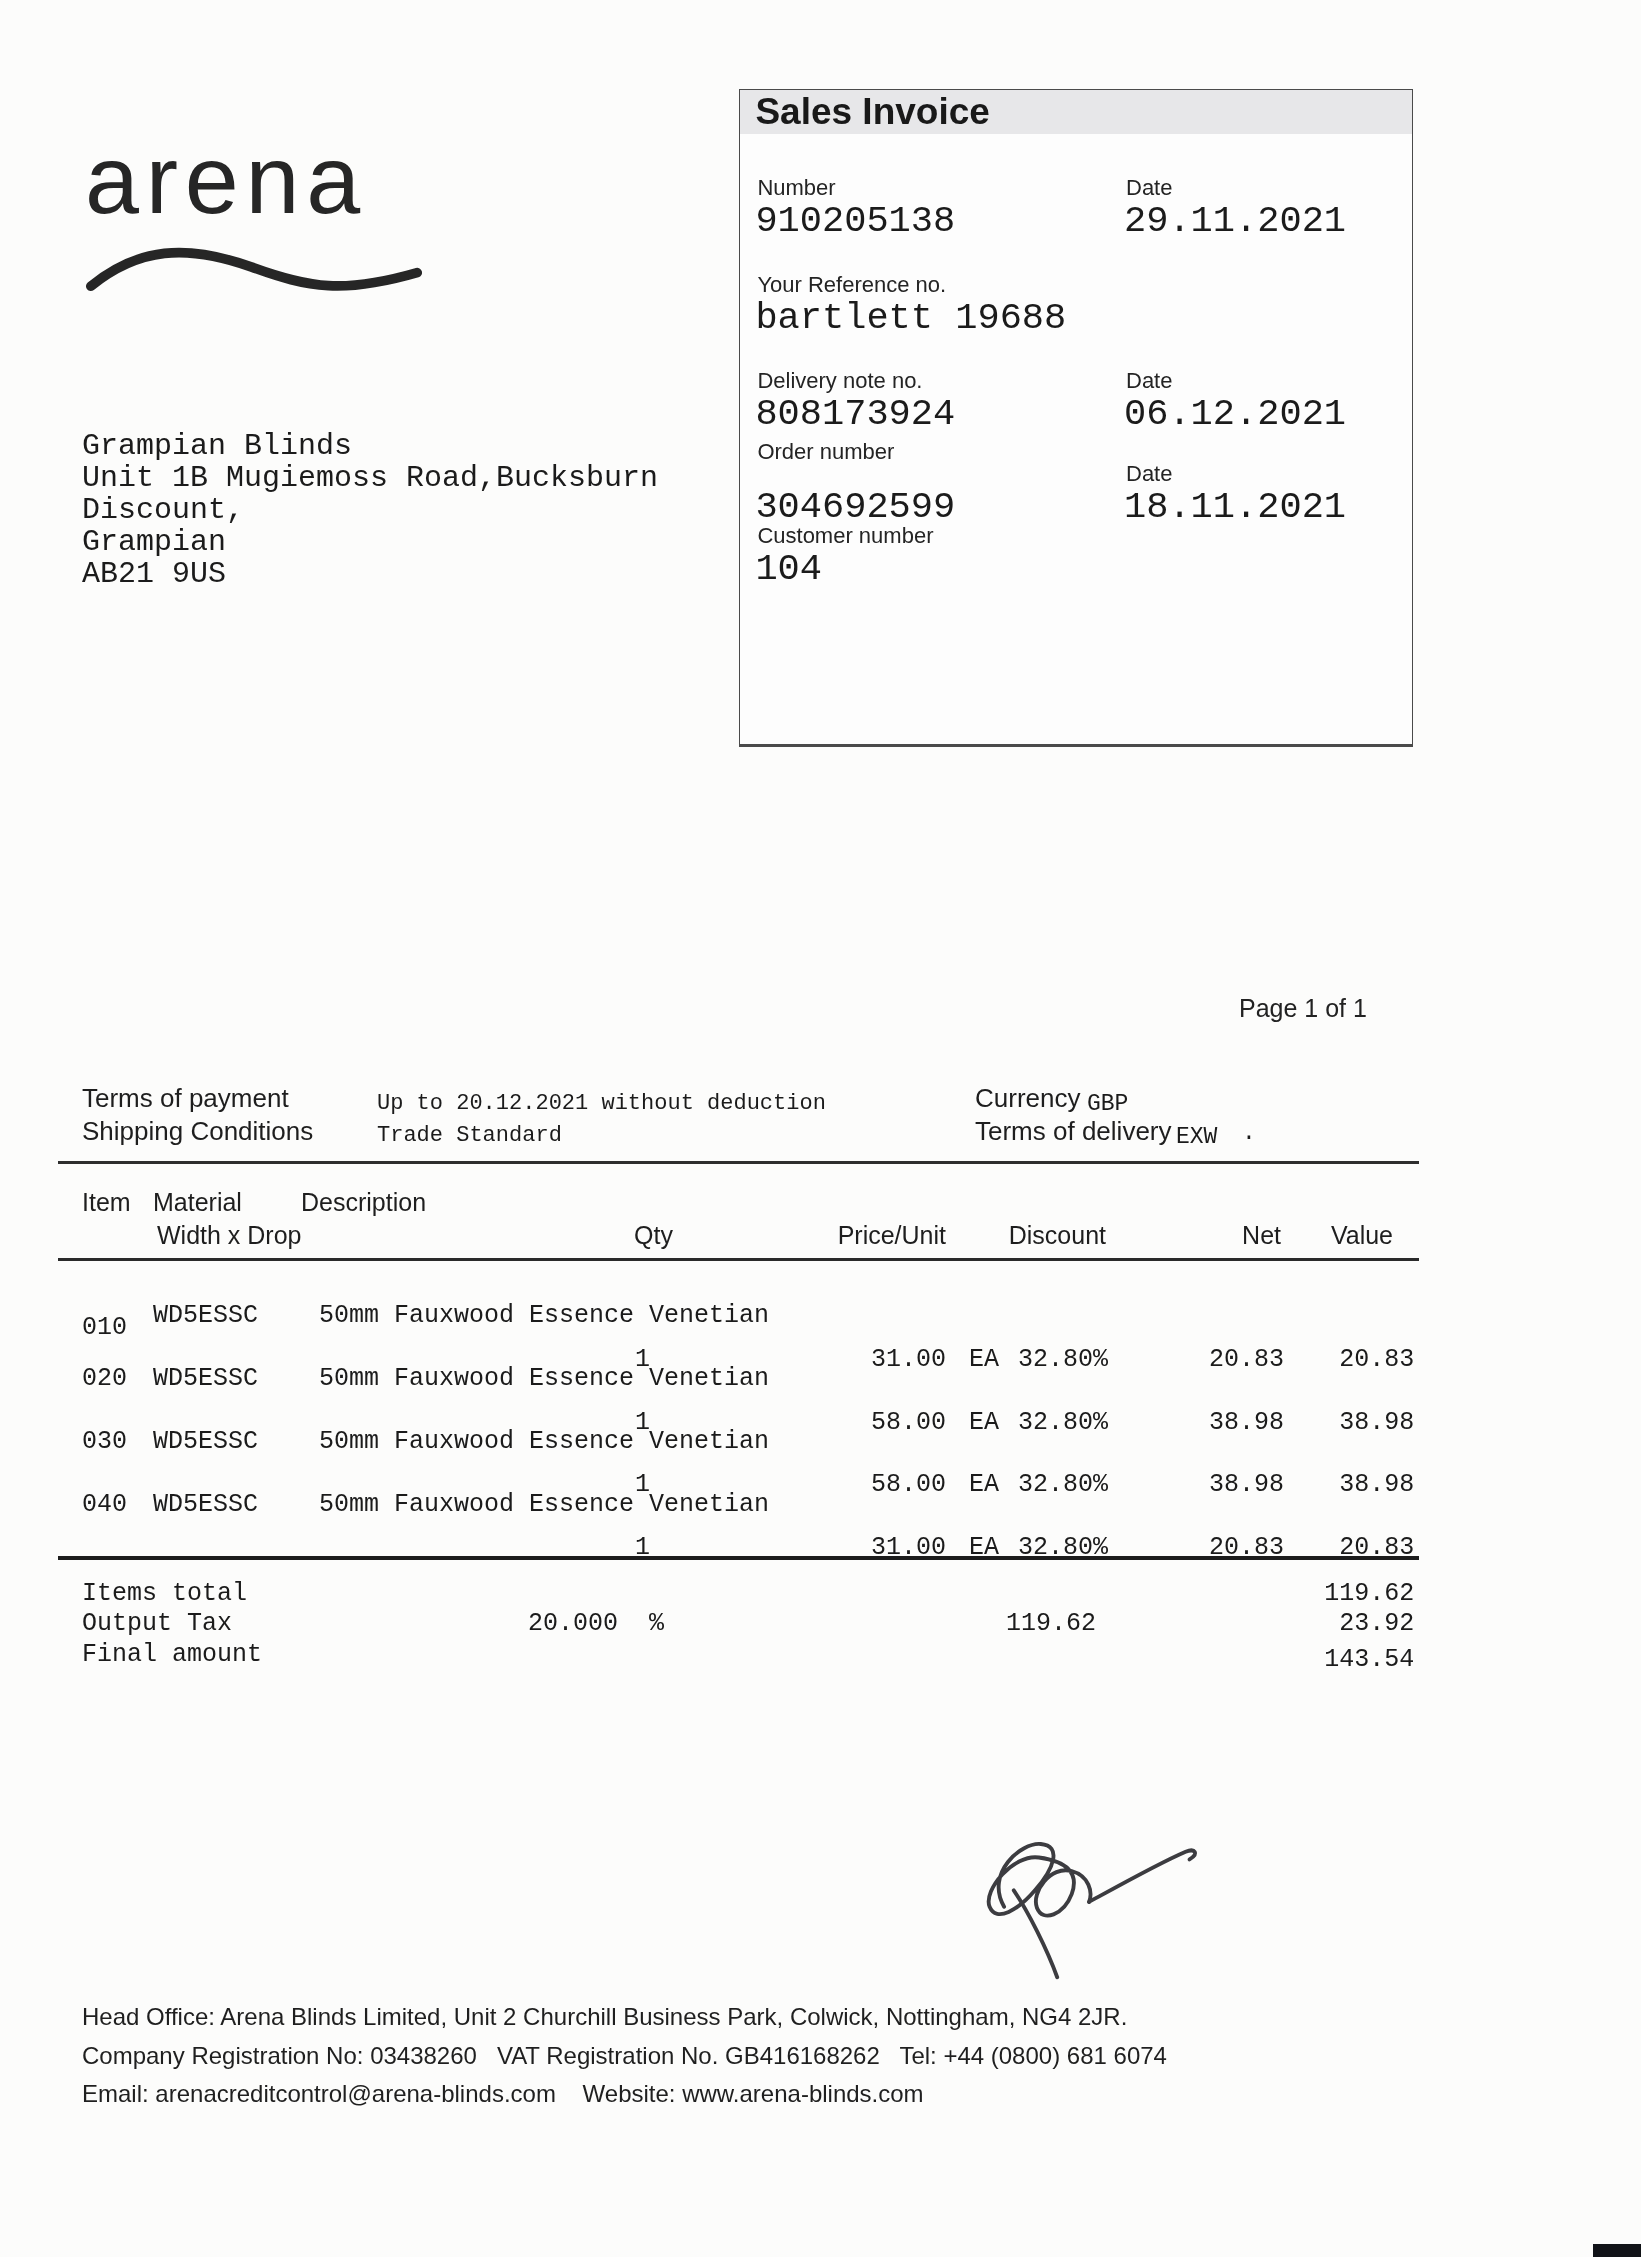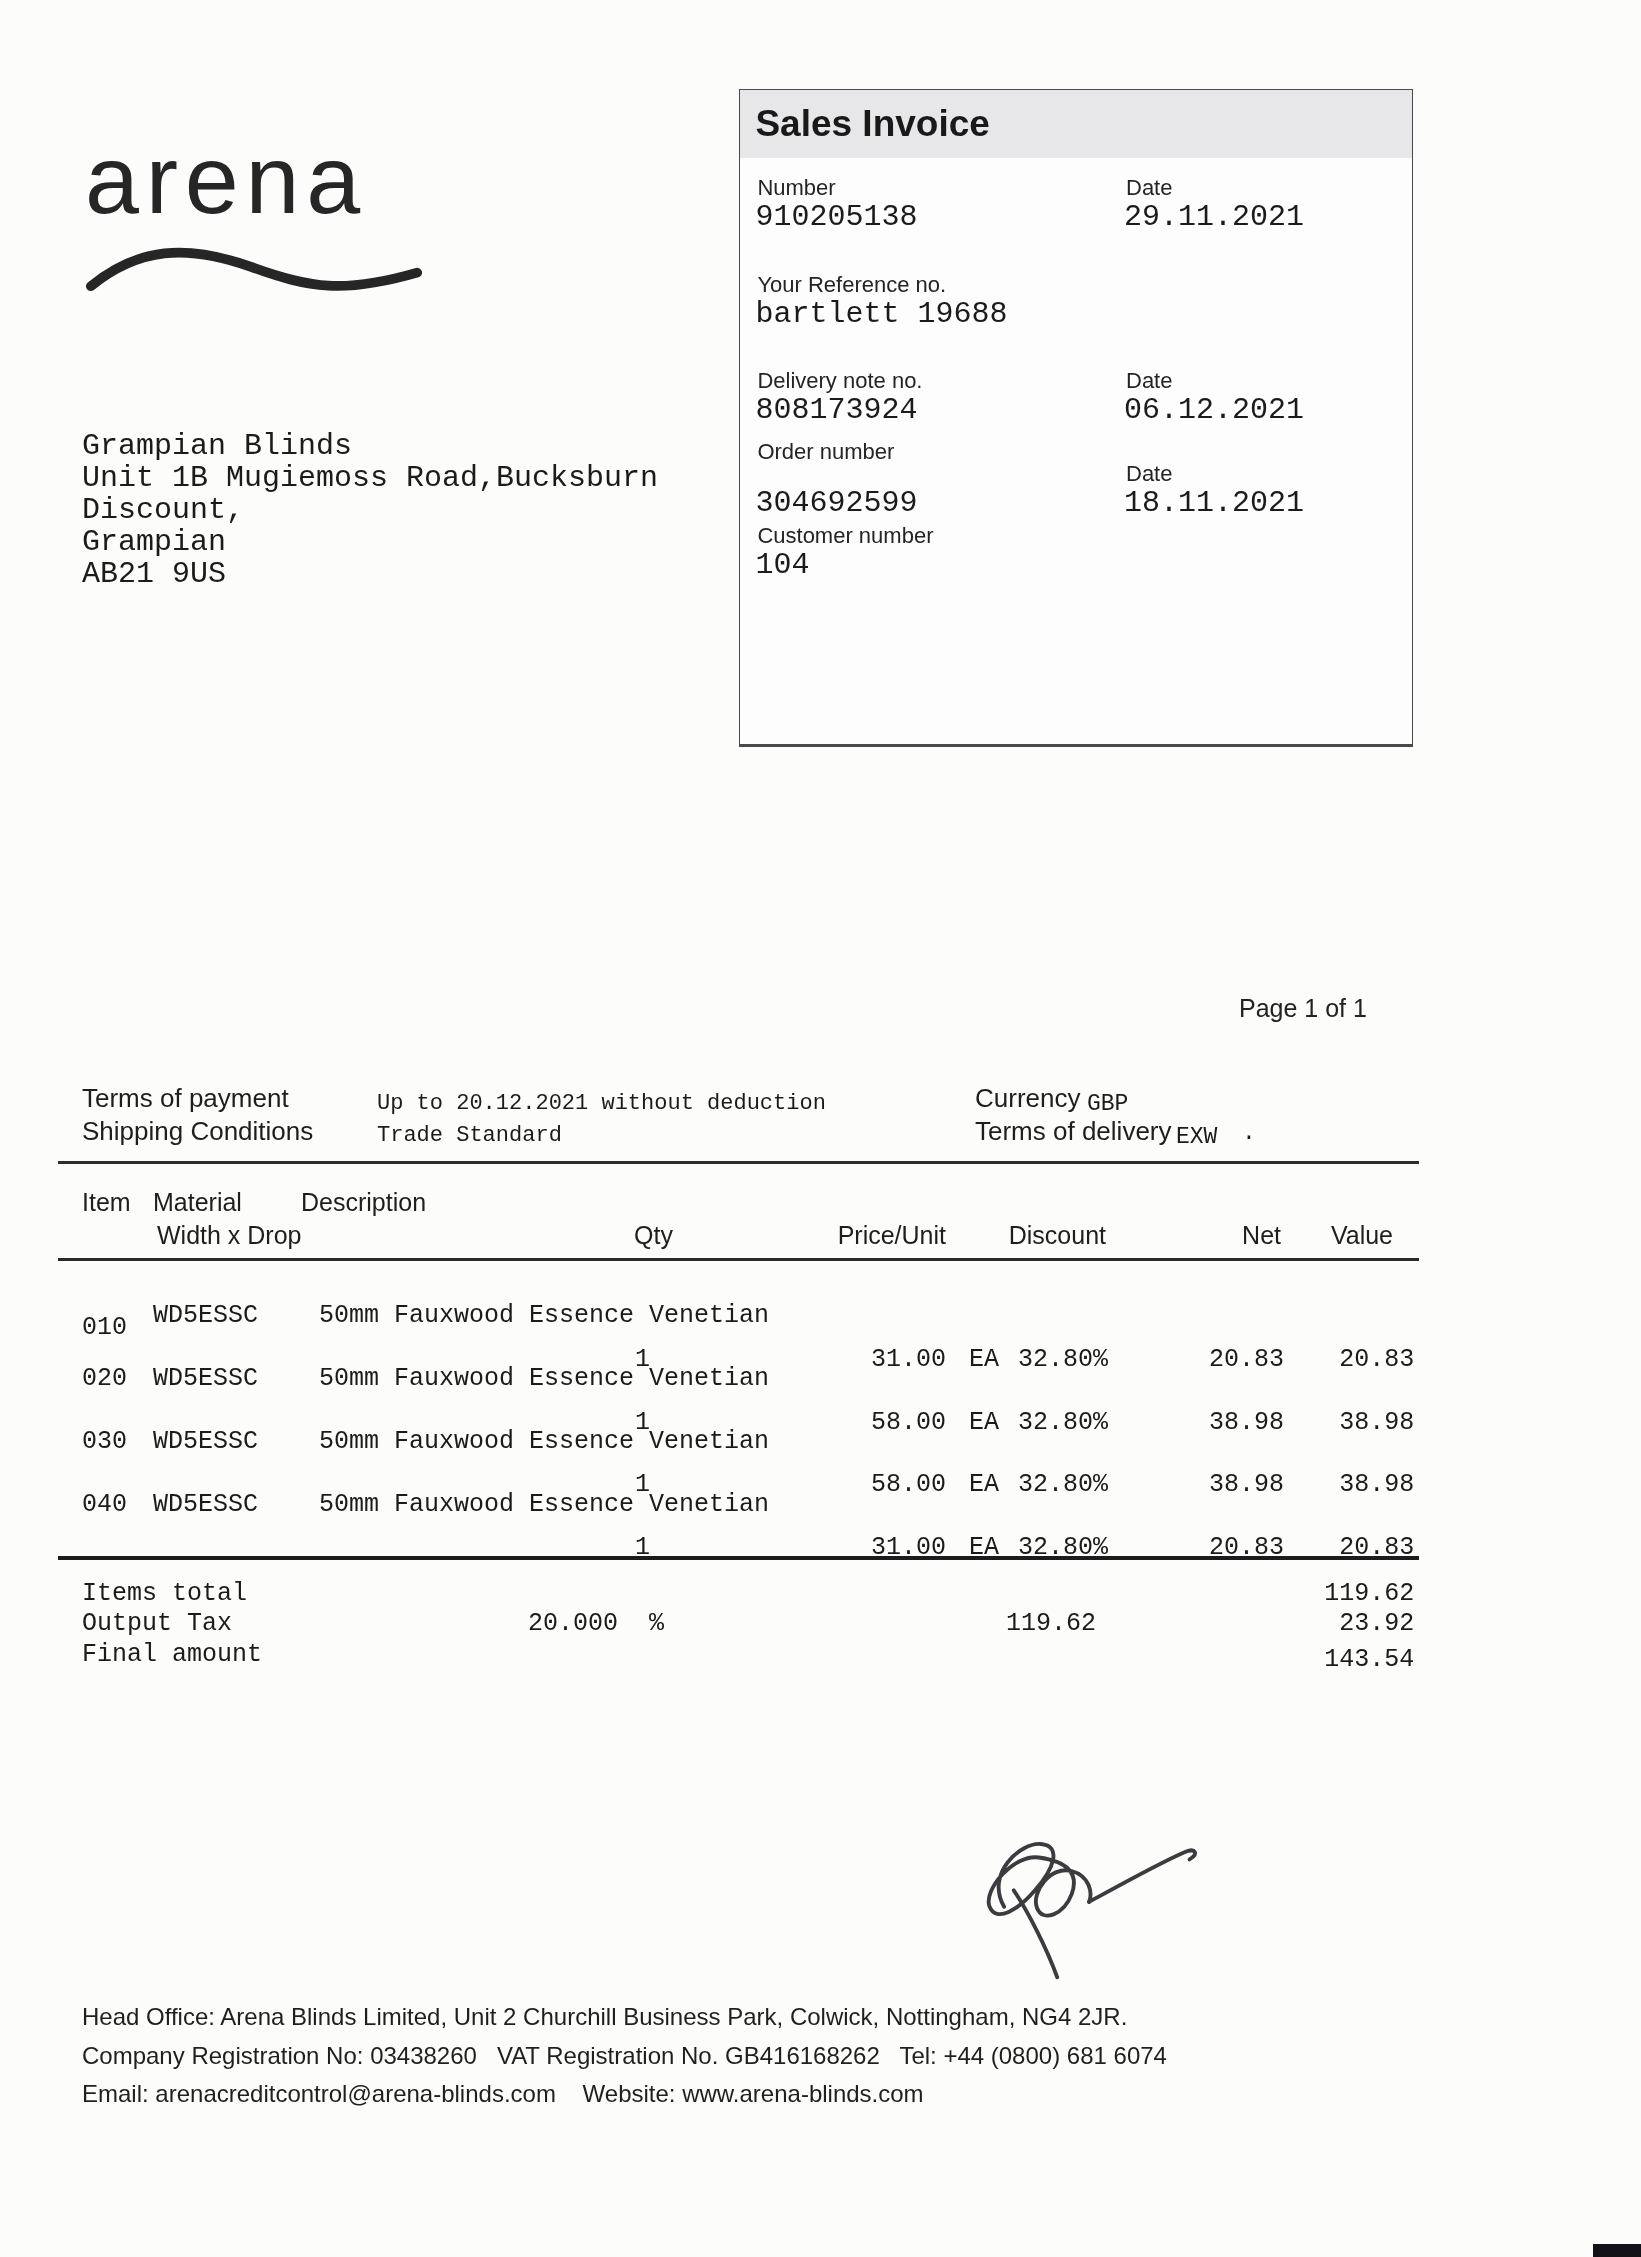--- a/index.html
+++ b/index.html
@@ -25,32 +25,32 @@
   
   .invoice-box {
     left: 739px; top: 89px;
     width: 674px; height: 658px;
     border: 1.9px solid #4a4a4a;
     border-bottom-width: 3.9px;
     background: #fdfdfd;
   }
   .invoice-title-bar {
     position: absolute; left: 0; top: 0; right: 0;
-    height: 68px;
+    height: 44px;
     background: #e7e7e9;
     display: flex; align-items: center;
     padding-left: 15.4px;
   }
   .invoice-title {
     font-size: 37px; font-weight: 700; color: #191919;
   }
   .field-label { font-size: 22px; color: #242424; }
   .mono-val {
     font-family: "Liberation Mono", "DejaVu Sans Mono", monospace;
-    font-size: 30px; color: #1b1b1b; white-space: pre;
+    font-size: 37px; color: #1b1b1b; white-space: pre;
   }
   
   .addr-line {
     font-family: "Liberation Mono", "DejaVu Sans Mono", monospace;
     font-size: 30px; line-height: 32px; color: #1b1b1b; white-space: pre;
   }
   
   .sans-24 { font-size: 23px; color: #222; }
   .terms-label { font-size: 26px; color: #1e1e1e; }
   .terms-val {

